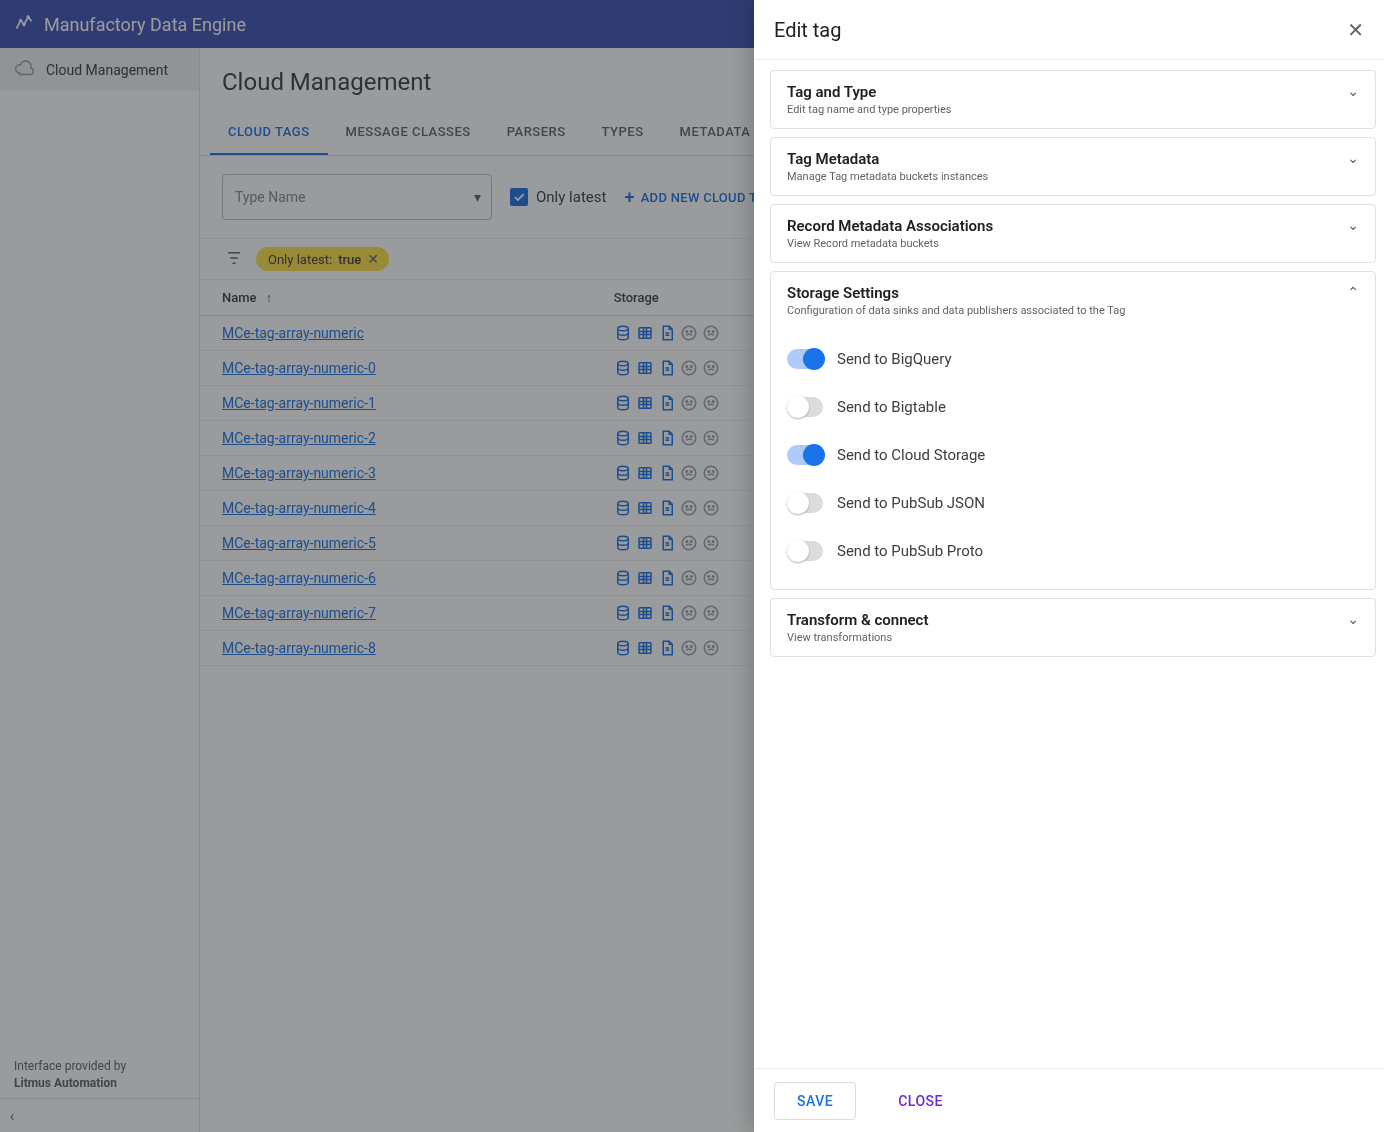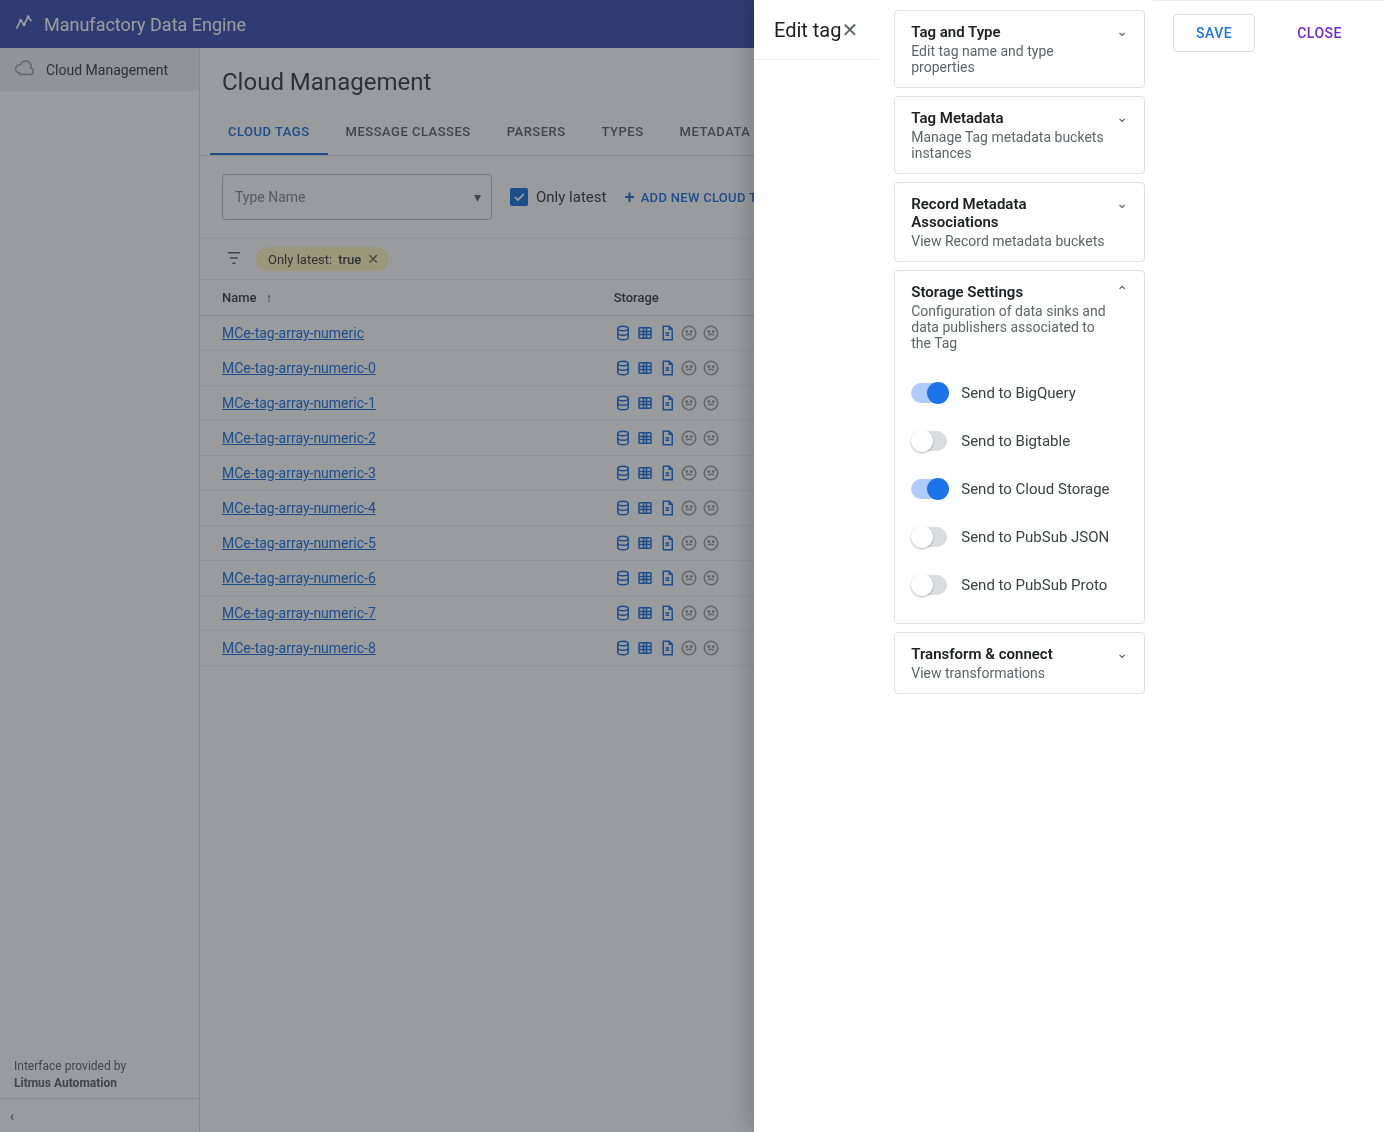--- a/index.html
+++ b/index.html
@@ -28,44 +28,44 @@
   .select-outline { position: relative; width: 270px; height: 46px; border: 1px solid rgba(0,0,0,.25); border-radius: 4px; display:flex; align-items:center; padding: 0 12px; color: #888; }
   .select-outline .caret { position: absolute; right: 10px; top: 50%; transform: translateY(-50%); color: #5f6368; }
   .cb-wrap { display: flex; align-items: center; gap: 8px; color: #3c4043; font-size: 15px; }
   .cb { width: 18px; height: 18px; background: #1a73e8; border-radius: 2px; display:flex; align-items:center; justify-content:center; }
   .cb svg { width:14px; height:14px; stroke:#fff; fill:none; stroke-width:3; }
   .add-btn { display:flex; align-items:center; gap:6px; color:#1a73e8; font-weight:500; letter-spacing:.3px; font-size:13px; }
   .add-btn .plus { font-size:18px; line-height:1; }
 
   .chip-row { display:flex; align-items:center; gap:10px; padding: 0 22px 8px; border-top:1px solid #eee; border-bottom:1px solid #eee; padding-top:8px;}
   .filter-icon { color:#5f6368; width:24px; text-align:center; }
-  .chip { background:#fef9c3; border-radius:16px; padding:4px 10px 4px 12px; display:flex; align-items:center; gap:6px; font-size:13px; color:#3c4043;}
+  .chip { background:#fde047; border-radius:16px; padding:4px 10px 4px 12px; display:flex; align-items:center; gap:6px; font-size:13px; color:#3c4043;}
   .chip b { font-weight:500; }
   .chip .x { font-size:14px; color:#5f6368; cursor:pointer; }
 
   table { width: 100%; border-collapse: collapse; }
   thead th { text-align:left; font-weight:500; font-size:13px; color:#3c4043; padding: 10px 22px 10px; border-bottom:1px solid #e0e0e0; }
   thead th .sort { margin-left:6px; }
   tbody td { padding: 8px 22px; border-bottom:1px solid #eee; font-size:14px; color:#3c4043; vertical-align: middle; }
   tbody td a { color:#1a73e8; text-decoration:underline; }
   .icon-set { display:flex; align-items:center; gap:4px; }
   .icon-set svg { width:18px; height:18px; }
   .ic-blue { stroke:#1a73e8; fill:none; }
   .ic-grey { stroke:#9aa0a6; fill:none; }
 
   .scrim { position:absolute; inset:0; background: rgba(32,33,36,.45); }
 
-  .drawer { position:absolute; top:0; right:0; bottom:0; width: 630px; background:#fff; box-shadow:-4px 0 20px rgba(0,0,0,.2); display:flex; flex-direction:row; }
+  .drawer { position:absolute; top:0; right:0; bottom:0; width: 630px; background:#fff; box-shadow:-4px 0 20px rgba(0,0,0,.2); display:flex; flex-direction:column; }
   .drawer-header { height: 60px; display:flex; align-items:center; padding: 0 20px; border-bottom:1px solid #eee; font-size:20px; color:#202124; justify-content:space-between; }
   .drawer-header .close { font-size:20px; color:#5f6368; cursor:pointer; }
   .drawer-body { flex:1; overflow:auto; padding: 10px 8px; margin-left: 8px; }
   .panel { border:1px solid #e0e0e0; border-radius:4px; margin: 0 0 8px 0; background:#fff; }
   .panel-head { padding: 12px 16px; display:flex; align-items:flex-start; justify-content:space-between; cursor:pointer; }
   .panel-head .titles .t { font-size:15px; font-weight:600; color:#202124; }
-  .panel-head .titles .s { font-size:14px; color:#5f6368; margin-top:2px; }
+  .panel-head .titles .s { font-size:11px; color:#5f6368; margin-top:2px; }
   .panel-head .chev { color:#5f6368; }
   .panel-body { padding: 6px 16px 14px; }
 
   .toggle-row { display:flex; align-items:center; gap:14px; padding: 14px 0; }
   .switch { width:36px; height:20px; border-radius:20px; position:relative; }
   .switch.off { background:#dadce0; }
   .switch.off .knob { left:0; background:#fff; box-shadow:0 1px 2px rgba(0,0,0,.3);}
   .switch.on { background:#aecbfa; }
   .switch.on .knob { left:16px; background:#1a73e8; }
   .knob { position:absolute; top:-1px; width:22px; height:22px; border-radius:50%; transition:.1s; }

